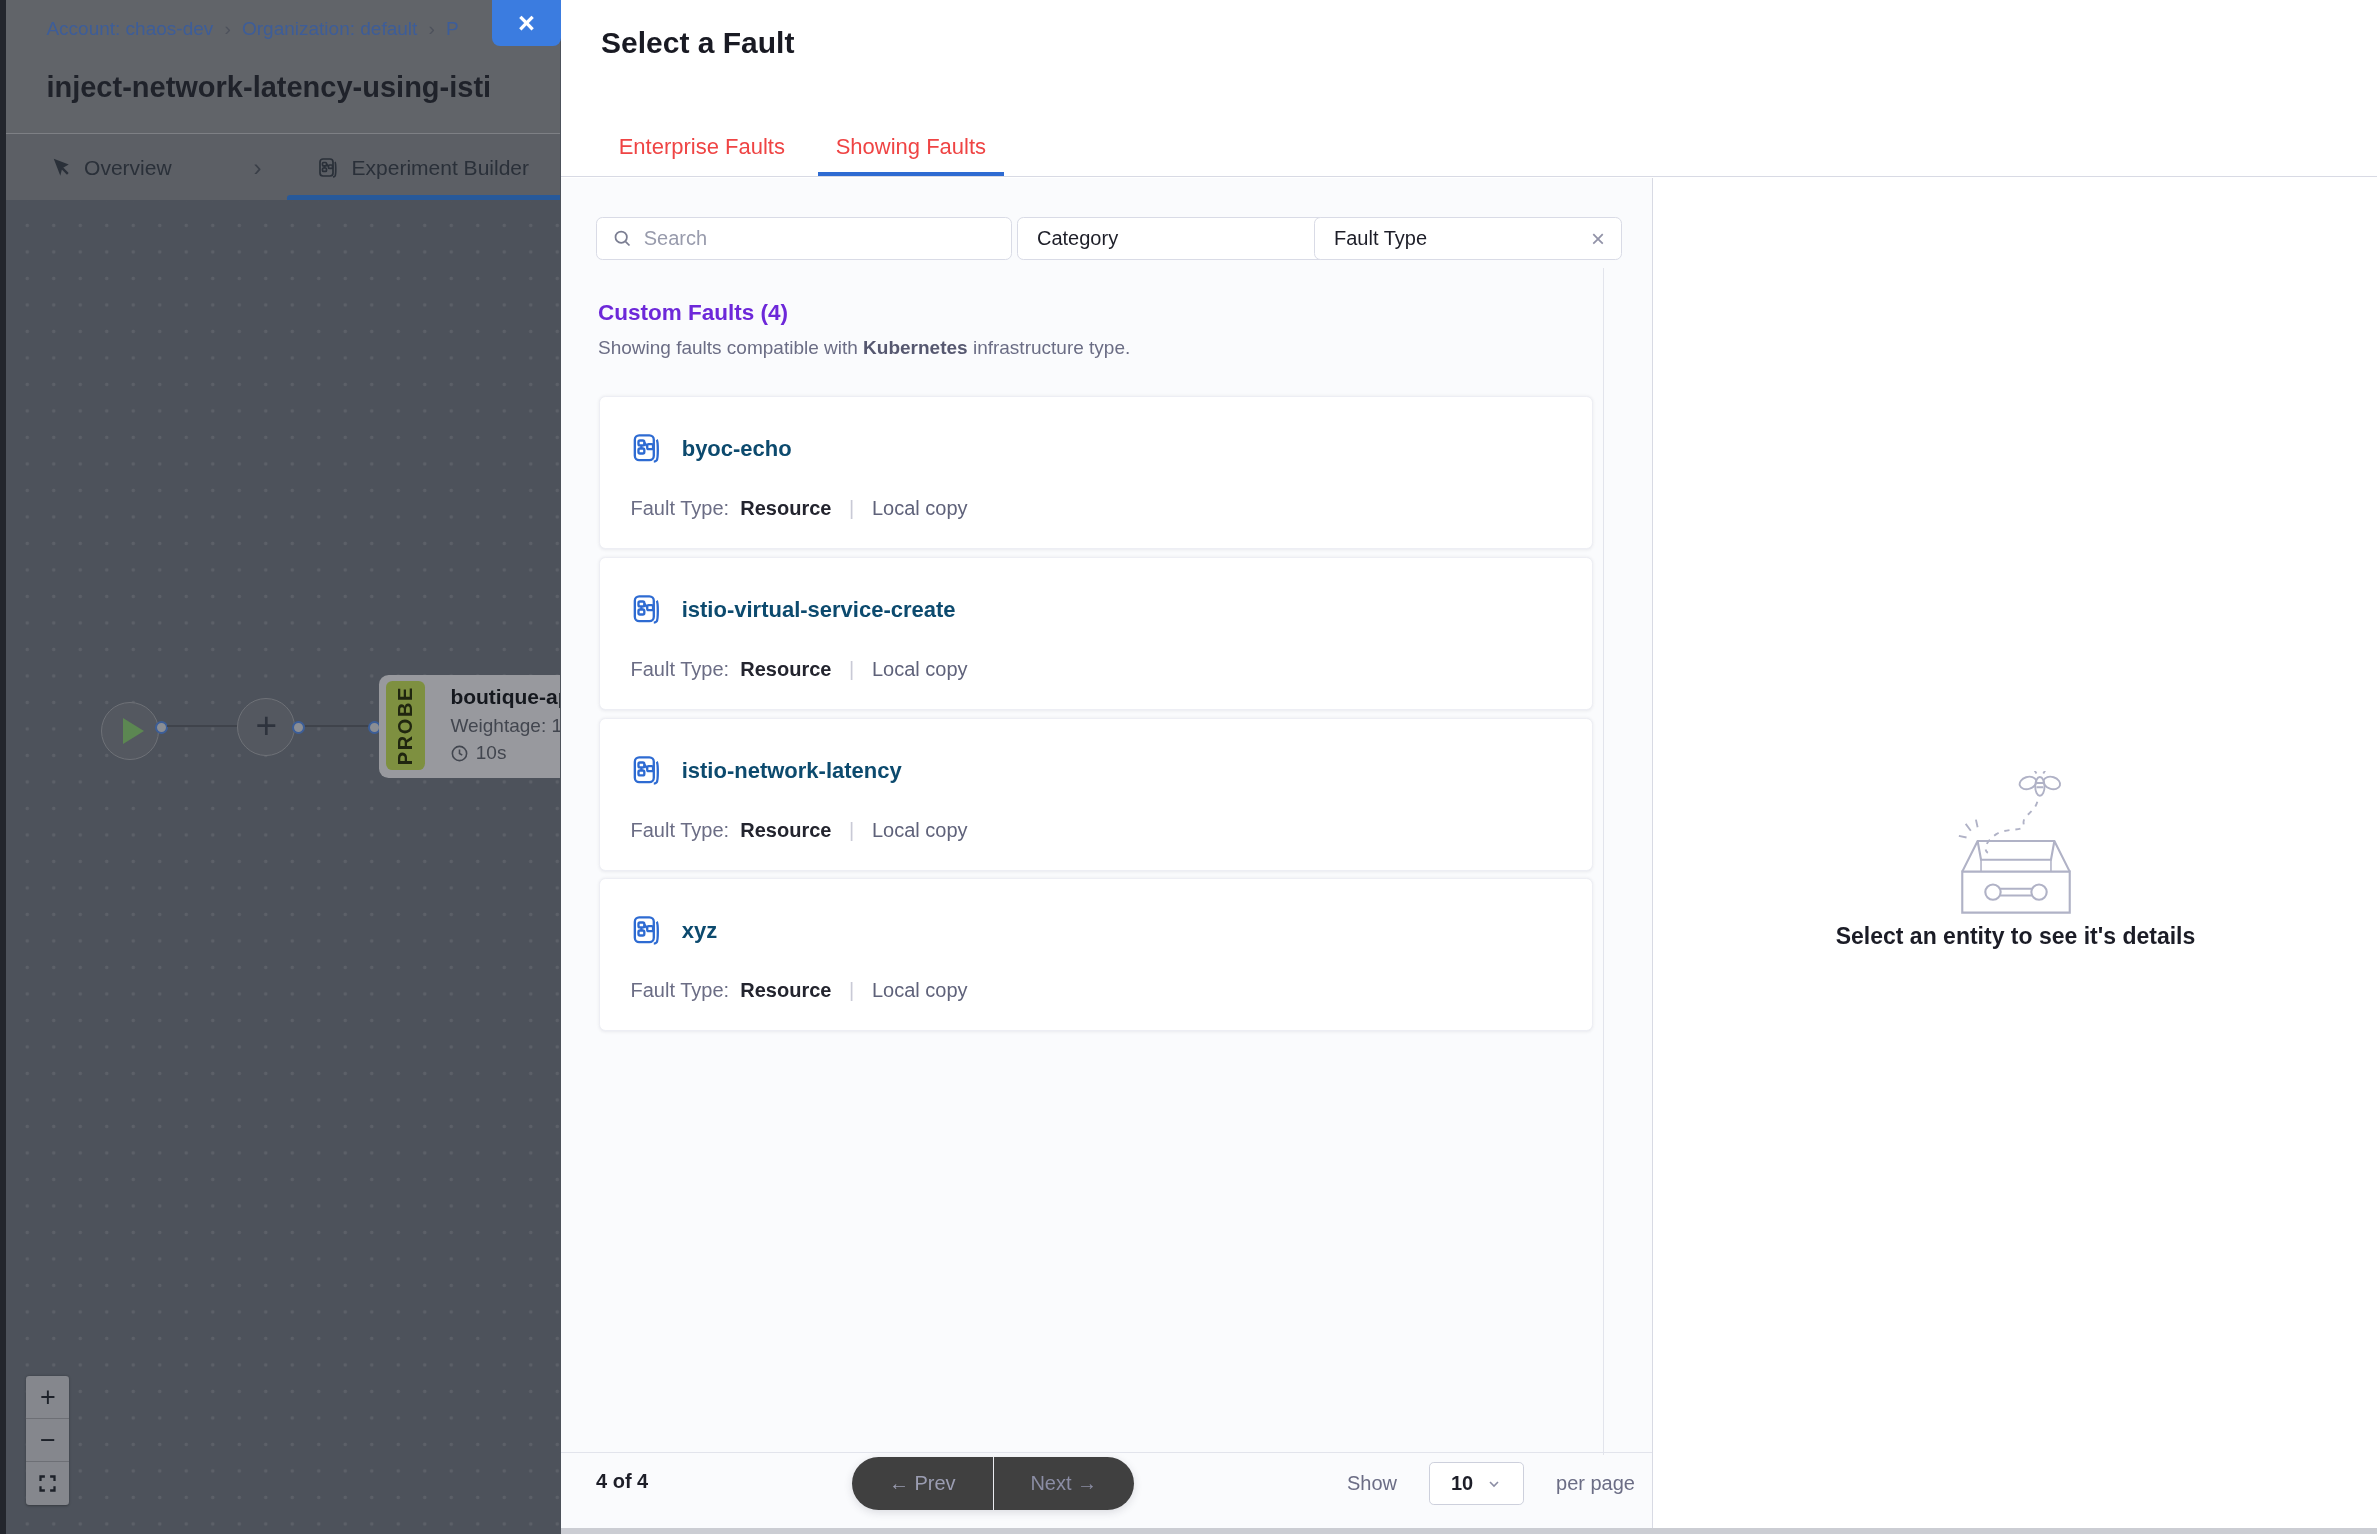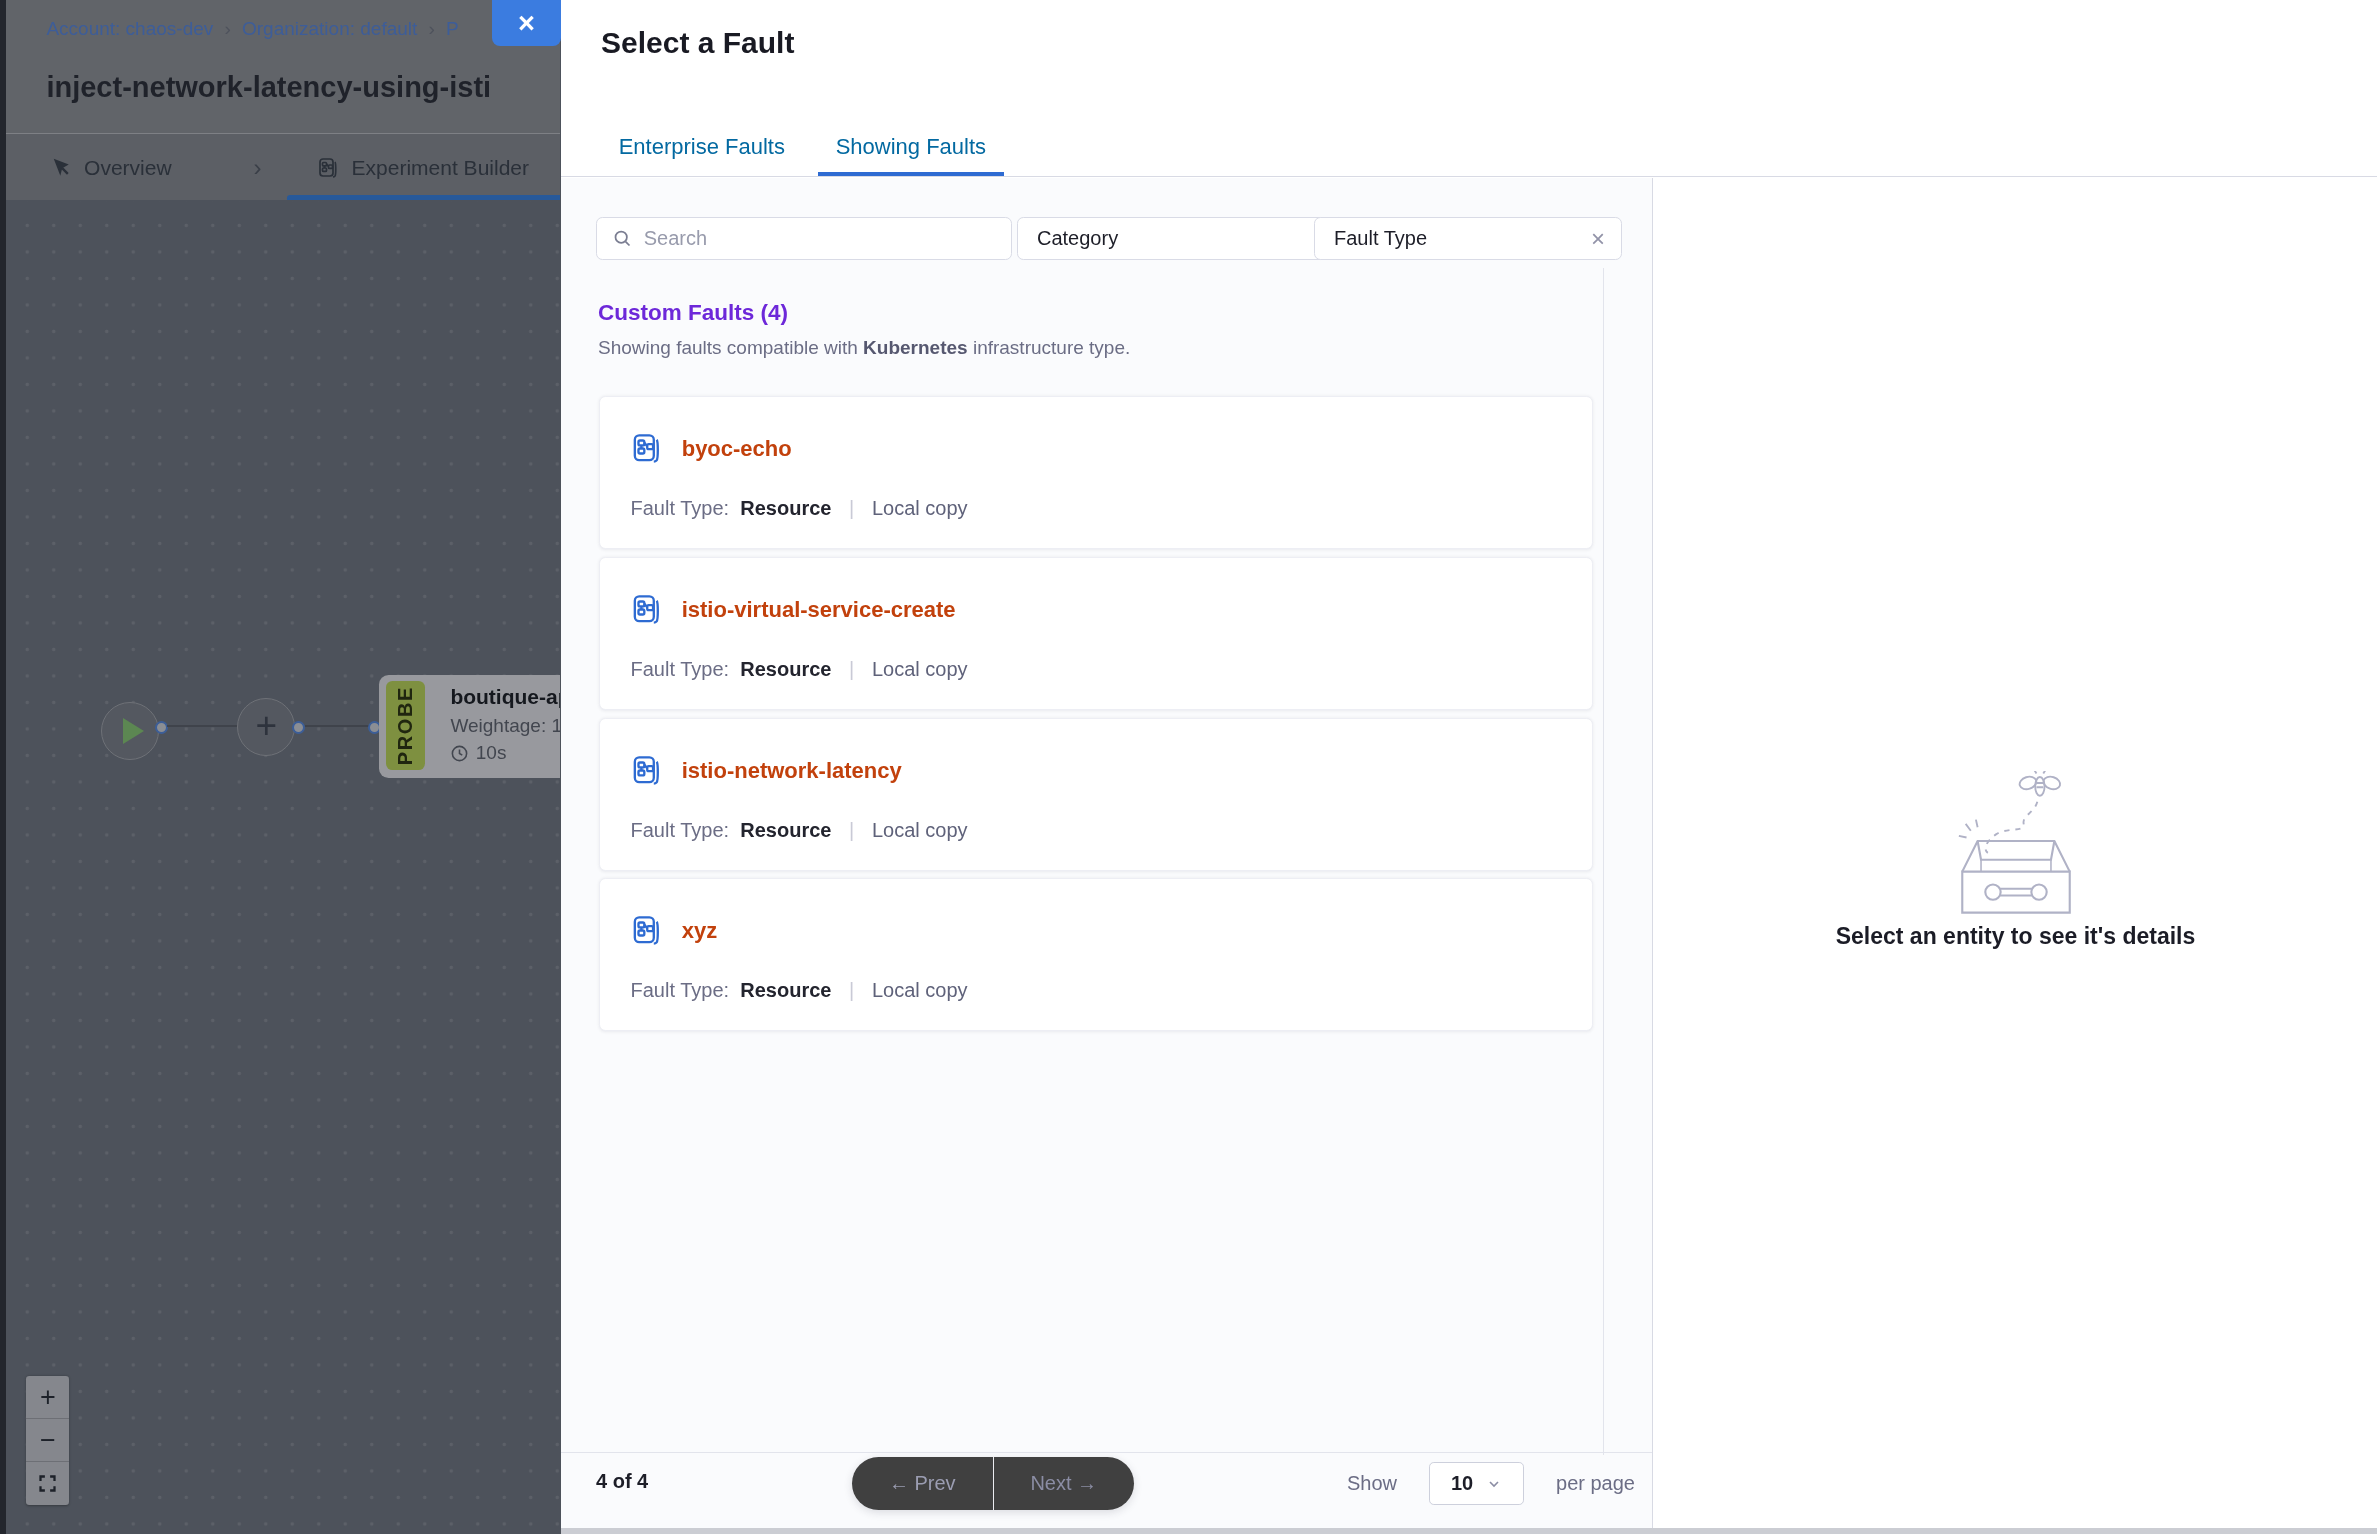--- a/index.html
+++ b/index.html
@@ -45,21 +45,21 @@
   .zoom-btn:last-child { border-bottom:none; }
 
   
   #modal { position:absolute; left:561px; top:0; width:1817px; height:1534px; background:#fff; }
   #close-btn { position:absolute; left:-69px; top:0; width:69px; height:46px; background:#3b7ce0;
     border-radius:0 0 8px 8px; color:#fff; font-size:29px; font-weight:bold; display:flex;
     align-items:center; justify-content:center; cursor:pointer; }
   #modal-header { position:relative; height:177px; background:#fff; border-bottom:0.8px solid #d8dae4; }
   #modal-title { position:absolute; left:40px; top:26px; font-size:30px; font-weight:bold; color:#191a23; }
   #modal-tabs { position:absolute; left:40px; bottom:0; display:flex; }
-  .mtab { padding:0 17.7px; height:53px; line-height:47px; font-size:22px; color:#0369a1; cursor:pointer; }
+  .mtab { padding:0 17.7px; height:53px; line-height:47px; font-size:22px; color:#ef4444; cursor:pointer; }
   .mtab.active { border-bottom:4.8px solid #2e6bd2; border-radius:0; }
   .mtab + .mtab { margin-left:15.3px; }
   #modal-body { position:absolute; top:178px; left:0; right:0; bottom:0; display:flex; }
   #list-panel { position:relative; width:1092px; background:#fafbfd; border-right:0.8px solid #d8dae4; }
   #detail-panel { position:relative; flex:1; background:#fff; }
 
   #search-box { position:absolute; left:35px; top:39px; width:416px; height:43px; background:#fff;
     border:0.8px solid #d9dbe6; border-radius:6.4px; display:flex; align-items:center; padding:0 14.5px; gap:11.2px; }
   #search-box input { border:none; outline:none; flex:1; font-size:20px; color:#1c1c28;
     font-family:inherit; background:transparent; }
@@ -74,21 +74,21 @@
   #scroll-border-r { position:absolute; left:1042px; top:90px; bottom:79px; width:0.8px; background:#e2e4ec; }
   #scroll-border-b { position:absolute; left:0; right:0; top:1274px; height:0.8px; background:#e2e4ec; }
 
   #section-title { position:absolute; left:37px; top:122px; font-size:22.5px; font-weight:bold; color:#6d28d9; }
   #section-sub { position:absolute; left:37px; top:159px; font-size:19px; color:#6b6d85; }
   #section-sub b { color:#565870; }
 
   .fault-card { position:absolute; left:38px; width:994px; height:153px; background:#fff;
     border:0.8px solid #edeef4; border-radius:6.4px; box-shadow:0 0.8px 3.2px rgba(40,41,61,.08); }
   .fault-head { position:absolute; left:29px; top:34px; display:flex; align-items:center; gap:17.7px; }
-  .fault-name { font-size:22px; font-weight:bold; color:#c2410c; cursor:pointer; }
+  .fault-name { font-size:22px; font-weight:bold; color:#0c4a6e; cursor:pointer; }
   .fault-meta { position:absolute; left:30.5px; top:100px; display:flex; align-items:center; font-size:20px; }
   .fm-label { color:#6b6d85; margin-right:11.2px; }
   .fm-value { color:#23242e; font-weight:600; }
   .fm-div { color:#c9cad6; margin:0 17.7px; }
   .fm-copy { color:#5f627a; }
 
   #page-count { position:absolute; left:35px; top:1292px; font-size:20px; font-weight:600; color:#1d1e28; }
   #pager-pill { position:absolute; left:291px; top:1279px; width:282px; height:53px; background:#404040;
     border-radius:26.5px; box-shadow:0 2.4px 8px rgba(40,41,61,.15); display:flex; }
   .pager-half { flex:1; display:flex; align-items:center; justify-content:center; font-size:20px; cursor:pointer; }

